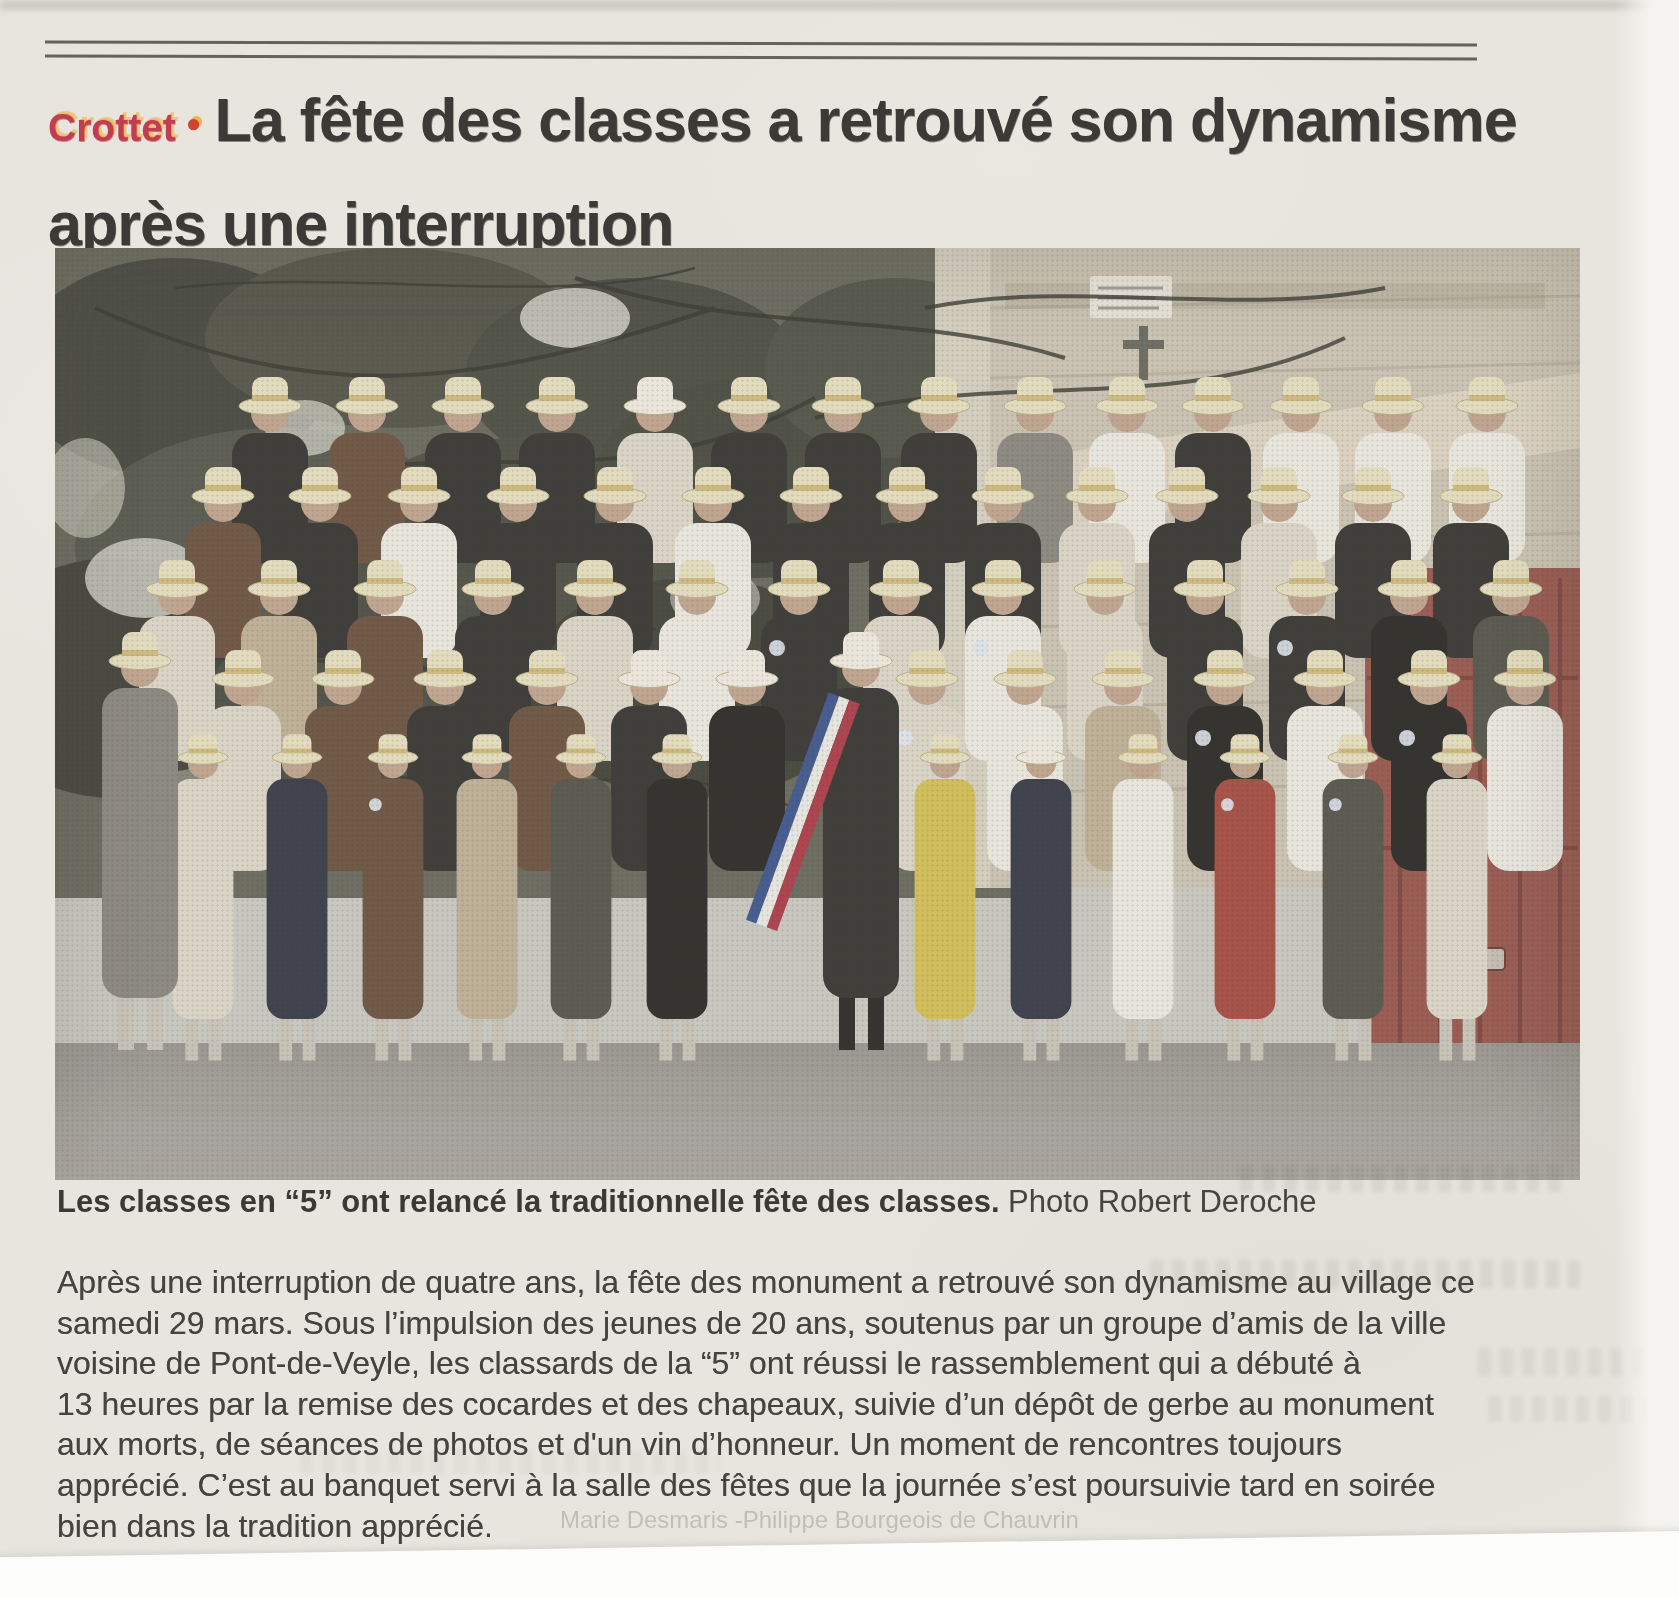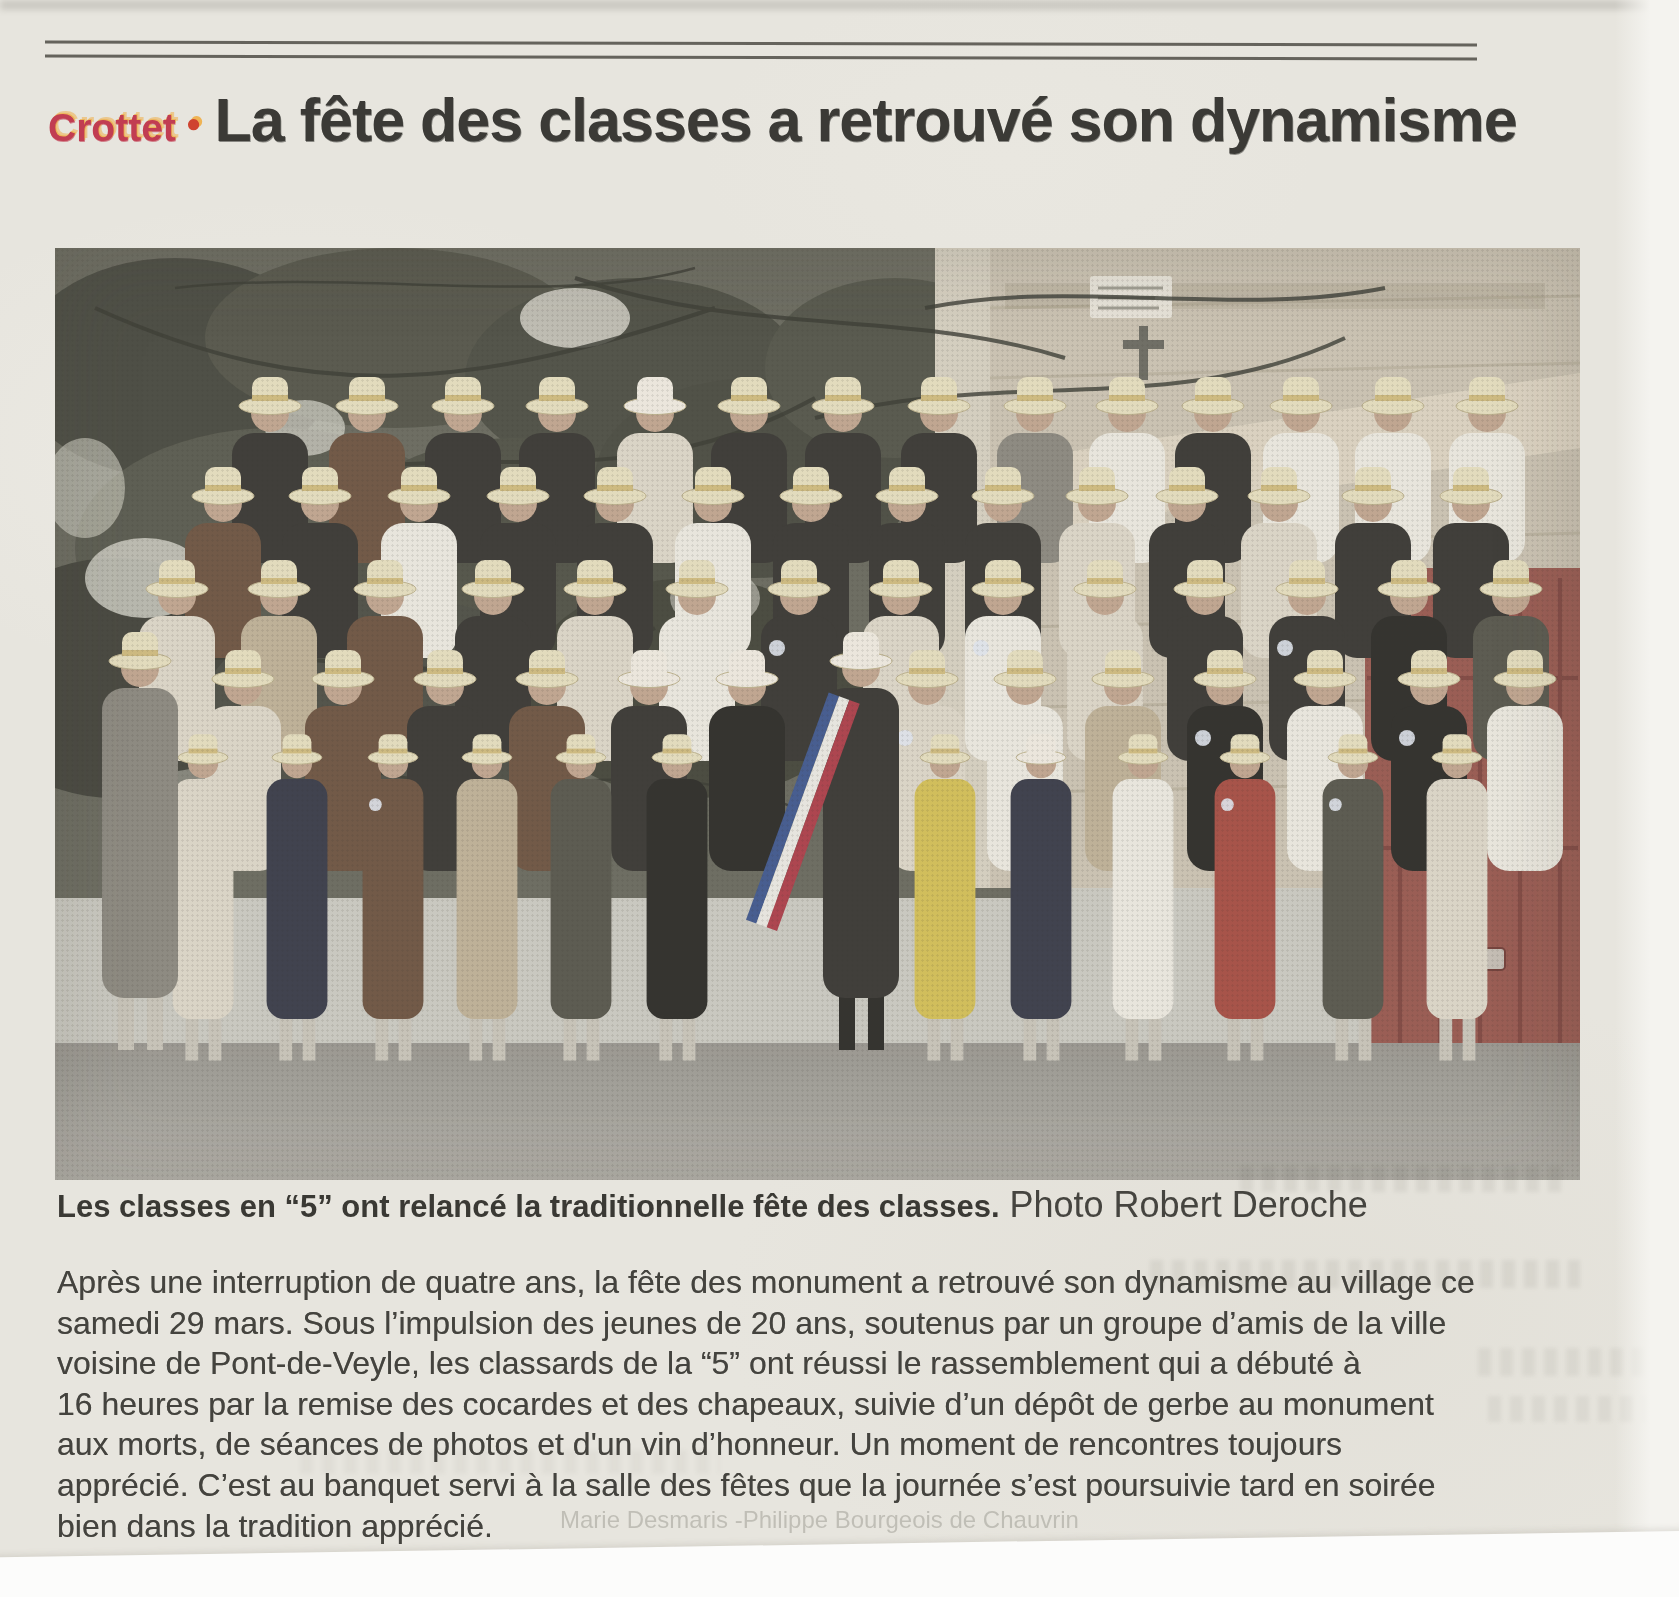--- a/index.html
+++ b/index.html
@@ -30,21 +30,21 @@
   
   .photo{position:absolute;left:55px;top:248px;width:1525px;height:932px;background:#b5b2a8;overflow:hidden;}
   .photo svg{display:block;filter:saturate(.8) contrast(.93) brightness(1.02);}
   .photo .grain{position:absolute;inset:0;pointer-events:none;
     background-image:radial-gradient(rgba(52,50,42,.10) 1px, transparent 1.4px);
     background-size:5px 5px;
     box-shadow:inset 0 0 90px rgba(70,68,58,.18);}
   
   .caption{position:absolute;left:57px;top:1184px;width:1480px;font-size:31px;color:#3a3934;white-space:nowrap;}
   .caption .cap-bold{font-weight:700;}
-  .caption .cap-credit{font-weight:400;font-size:36px;color:#45443f;}
+  .caption .cap-credit{font-weight:400;font-size:31px;color:#45443f;}
   
   .article-body{position:absolute;left:57px;top:1262px;width:1560px;font-size:32px;line-height:40.6px;color:#44433e;}
   .article-body div{white-space:nowrap;text-shadow:0 0 .4px rgba(68,67,62,.6);}
   
   .ghost-line{position:absolute;left:560px;top:1506px;font-size:24px;color:#77766c;opacity:.34;filter:blur(.6px);white-space:nowrap;}
   .smudge{position:absolute;opacity:.13;filter:blur(2px);
     background:repeating-linear-gradient(90deg,rgba(92,90,80,.7) 0 13px,transparent 13px 22px);}
   .s1{left:1240px;top:1166px;width:330px;height:26px;}
   .s2{left:1150px;top:1260px;width:430px;height:28px;}
   .s3{left:1478px;top:1348px;width:175px;height:28px;opacity:.11;}
@@ -56,20 +56,21 @@
 
 <div class="scan">
 
   <div class="rule r1"></div>
   <div class="rule r2"></div>
 
   <div class="headline">
     <div>
       <span class="kicker">Crottet</span><span class="kicker-dot">●</span><span class="hl">La fête des classes a retrouvé son dynamisme</span>
     </div>
+    <div class="hl">après une interruption</div>
   </div>
 
   <div class="photo" role="img" aria-label="Group photograph of about fifty villagers and children wearing straw hats, gathered in rows in front of a stone building with a red door and a cross monument; mayor wearing a blue-white-red tricolor sash at centre">
     <svg width="1525" height="932" viewBox="0 0 1525 932" xmlns="http://www.w3.org/2000/svg">
       <defs>
         <linearGradient id="gnd" x1="0" y1="0" x2="0" y2="1">
           <stop offset="0" stop-color="#9a978e"></stop>
             <stop offset="1" stop-color="#b3b0a7"></stop>
         </linearGradient>
       </defs>
@@ -676,21 +677,21 @@
   </div>
 
   <div class="caption">
     <span class="cap-bold">Les classes en “5” ont relancé la traditionnelle fête des classes.</span><span class="cap-credit"> Photo Robert Deroche</span>
   </div>
 
   <div class="article-body">
     <div>Après une interruption de quatre ans, la fête des monument a retrouvé son dynamisme au village ce</div>
     <div>samedi 29 mars. Sous l’impulsion des jeunes de 20 ans, soutenus par un groupe d’amis de la ville</div>
     <div>voisine de Pont-de-Veyle, les classards de la “5” ont réussi le rassemblement qui a débuté à</div>
-    <div>16 heures par la remise des cocardes et des chapeaux, suivie d’un dépôt de gerbe au monument</div>
+    <div>13 heures par la remise des cocardes et des chapeaux, suivie d’un dépôt de gerbe au monument</div>
     <div>aux morts, de séances de photos et d'un vin d’honneur. Un moment de rencontres toujours</div>
     <div>apprécié. C’est au banquet servi à la salle des fêtes que la journée s’est poursuivie tard en soirée</div>
     <div>bien dans la tradition apprécié.</div>
   </div>
 
   <div class="ghost-line">Marie Desmaris -Philippe Bourgeois de Chauvrin</div>
   <div class="smudge s1"></div>
   <div class="smudge s2"></div>
   <div class="smudge s3"></div>
   <div class="smudge s4"></div>

